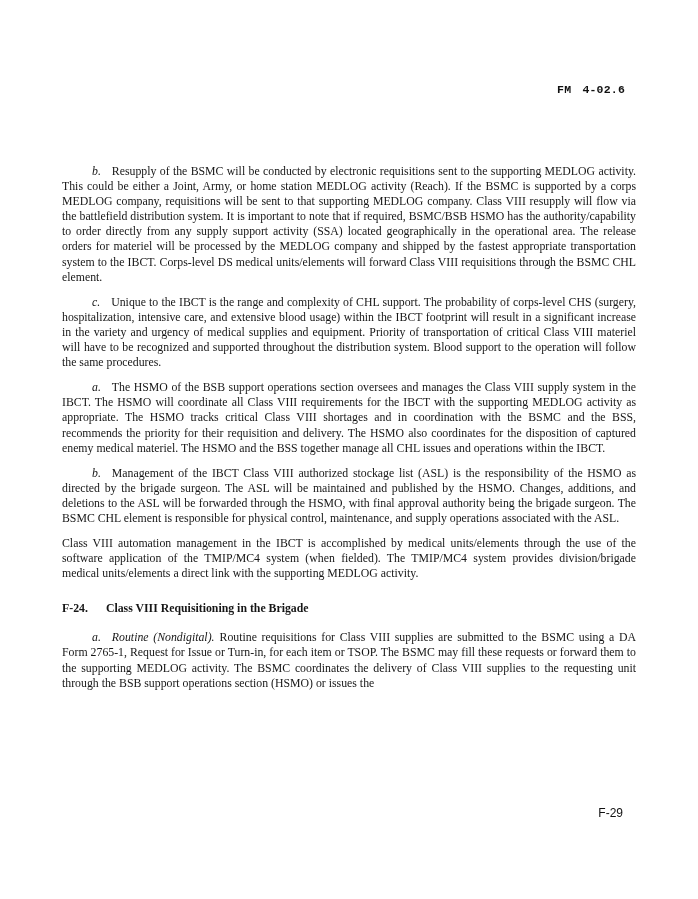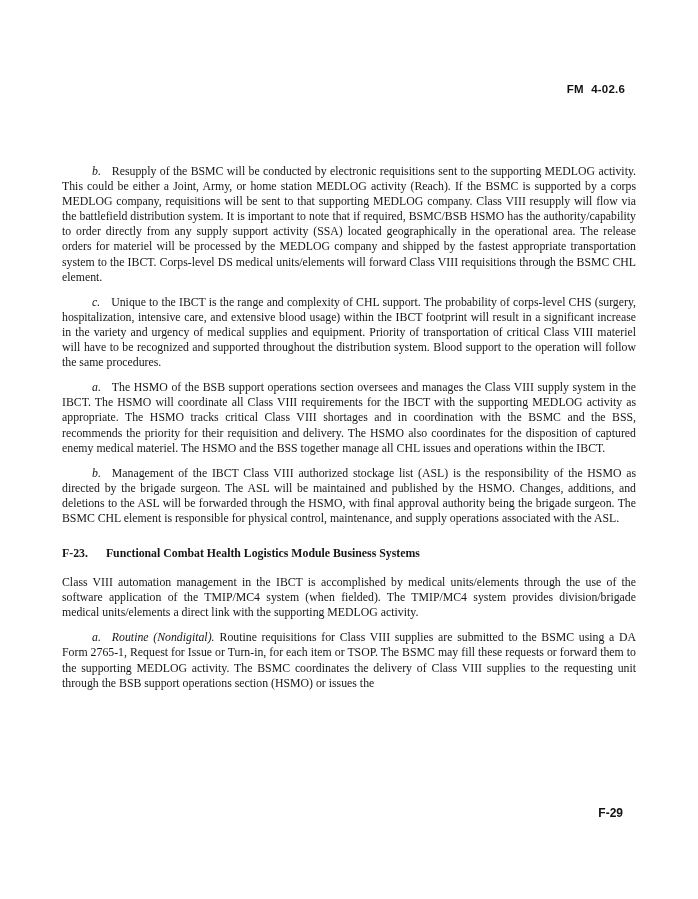--- a/index.html
+++ b/index.html
@@ -9,21 +9,21 @@
     height: 899px;
     background: #ffffff;
     overflow: hidden;
     font-family: "Liberation Serif", serif;
     color: #161616;
   }
   .running-head {
     position: absolute;
     top: 83px;
     right: 73px;
-    font-family: Liberation Sans, sans-serif;
+    font-family: Liberation Mono, monospace;
     font-weight: 700;
     font-size: 11.5px;
     word-spacing: 4px;
     letter-spacing: 0.2px;
     color: #111111;
   }
   .page-body {
     position: absolute;
     top: 164px;
     left: 62px;
@@ -52,21 +52,21 @@
     font-size: 11.8px;
     line-height: 15px;
     text-align: left;
   }
   .section-heading .hnum { margin-right: 18px; }
   .page-footer {
     position: absolute;
     top: 806px;
     right: 75px;
     font-family: "Liberation Sans", sans-serif;
-    font-weight: 700;
+    font-weight: 400;
     font-size: 12px;
     color: #111111;
   }
 </style>
 </head>
 <body>
 
 <div class="page">
 
   <div class="running-head">
@@ -77,24 +77,24 @@
 
     <p class="para"><span class="designator">b.</span><span>Resupply of the BSMC will be conducted by electronic requisitions sent to the supporting MEDLOG activity. This could be either a Joint, Army, or home station MEDLOG activity (Reach). If the BSMC is supported by a corps MEDLOG company, requisitions will be sent to that supporting MEDLOG company. Class VIII resupply will flow via the battlefield distribution system. It is important to note that if required, BSMC/BSB HSMO has the authority/capability to order directly from any supply support activity (SSA) located geographically in the operational area. The release orders for materiel will be processed by the MEDLOG company and shipped by the fastest appropriate transportation system to the IBCT. Corps-level DS medical units/elements will forward Class VIII requisitions through the BSMC CHL element.</span></p>
 
     <p class="para"><span class="designator">c.</span><span>Unique to the IBCT is the range and complexity of CHL support. The probability of corps-level CHS (surgery, hospitalization, intensive care, and extensive blood usage) within the IBCT footprint will result in a significant increase in the variety and urgency of medical supplies and equipment. Priority of transportation of critical Class VIII materiel will have to be recognized and supported throughout the distribution system. Blood support to the operation will follow the same procedures.</span></p>
 
 
     <p class="para"><span class="designator">a.</span><span>The HSMO of the BSB support operations section oversees and manages the Class VIII supply system in the IBCT. The HSMO will coordinate all Class VIII requirements for the IBCT with the supporting MEDLOG activity as appropriate. The HSMO tracks critical Class VIII shortages and in coordination with the BSMC and the BSS, recommends the priority for their requisition and delivery. The HSMO also coordinates for the disposition of captured enemy medical materiel. The HSMO and the BSS together manage all CHL issues and operations within the IBCT.</span></p>
 
     <p class="para"><span class="designator">b.</span><span>Management of the IBCT Class VIII authorized stockage list (ASL) is the responsibility of the HSMO as directed by the brigade surgeon. The ASL will be maintained and published by the HSMO. Changes, additions, and deletions to the ASL will be forwarded through the HSMO, with final approval authority being the brigade surgeon. The BSMC CHL element is responsible for physical control, maintenance, and supply operations associated with the ASL.</span></p>
 
-    <h2 class="section-heading"><span class="hnum">F-23.</span><span class="htitle">Functional Combat Health Logistics Module Business Systems</span></h2>
 
     <p class="para no-indent"><span>Class VIII automation management in the IBCT is accomplished by medical units/elements through the use of the software application of the TMIP/MC4 system (when fielded). The TMIP/MC4 system provides division/brigade medical units/elements a direct link with the supporting MEDLOG activity.</span></p>
 
+    <h2 class="section-heading"><span class="hnum">F-24.</span><span class="htitle">Class VIII Requisitioning in the Brigade</span></h2>
 
     <p class="para"><span class="designator">a.</span><span class="lead-italic">Routine (Nondigital).</span><span>Routine requisitions for Class VIII supplies are submitted to the BSMC using a DA Form 2765-1, Request for Issue or Turn-in, for each item or TSOP. The BSMC may fill these requests or forward them to the supporting MEDLOG activity. The BSMC coordinates the delivery of Class VIII supplies to the requesting unit through the BSB support operations section (HSMO) or issues the</span></p>
 
   </div>
 
   <div class="page-footer">
     <span>F-29</span>
   </div>
 
 </div>

